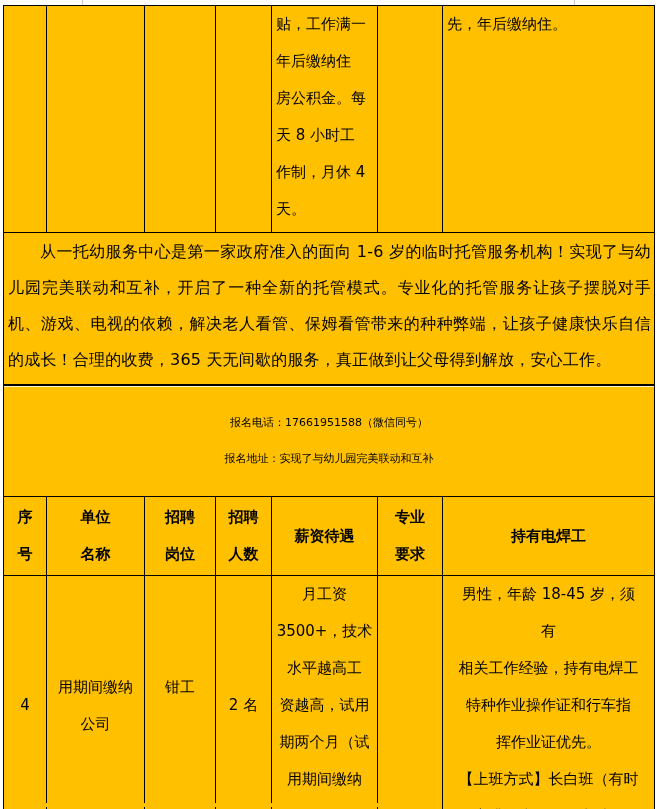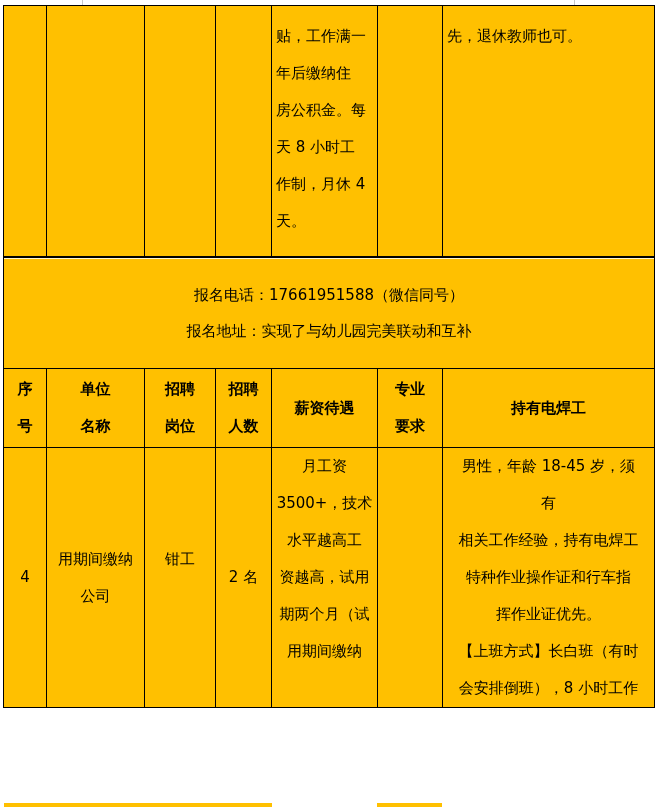--- a/index.html
+++ b/index.html
@@ -35,35 +35,35 @@
     }
     td {
       background: #FFC000;
       border: 1.5px solid #000;
       padding: 0;
       vertical-align: top;
       font-size: 15px;
       line-height: 37px;
       overflow: hidden;
     }
-    .pad { padding: 12px 4px; }
+    .pad { padding: 0 4px; }
     .row1 td { height: 226px; }
     .para-row td {
       height: 150px;
       font-size: 16px;
       line-height: 36px;
       padding: 1px 3px 0 4px;
       letter-spacing: 0.2px;
     }
     .para-text { text-indent: 2em; text-align: justify; }
     .contact-row td {
       height: 110px;
       text-align: center;
       vertical-align: middle;
-      font-size: 15px;
+      font-size: 11px;
       line-height: 36px;
       border-top: 2px solid #000;
       box-shadow: inset 0 1px 0 #fff5cc;
       margin-left: 36px;
     }
     .head-row td {
       height: 78px;
       font-weight: bold;
       text-align: center;
       vertical-align: middle;
@@ -108,24 +108,29 @@
       <td class="pad">
         <div>贴，工作满一</div>
         <div>年后缴纳住</div>
         <div>房公积金。每</div>
         <div>天 8 小时工</div>
         <div>作制，月休 4</div>
         <div>天。</div>
       </td>
       <td></td>
       <td class="pad">
-        <div>先，退休教师也可。</div>
-      </td>
-    </tr>
-
+        <div>先，年后缴纳住。</div>
+      </td>
+    </tr>
+
+    <tr class="para-row">
+      <td colspan="7">
+        <div class="para-text">从一托幼服务中心是第一家政府准入的面向 1-6 岁的临时托管服务机构！实现了与幼儿园完美联动和互补，开启了一种全新的托管模式。专业化的托管服务让孩子摆脱对手机、游戏、电视的依赖，解决老人看管、保姆看管带来的种种弊端，让孩子健康快乐自信的成长！合理的收费，365 天无间歇的服务，真正做到让父母得到解放，安心工作。</div>
+      </td>
+    </tr>
 
     <tr class="contact-row">
       <td colspan="7">
         <div>报名电话：17661951588（微信同号）</div>
         <div>报名地址：实现了与幼儿园完美联动和互补</div>
       </td>
     </tr>
 
     <tr class="head-row">
       <td>

